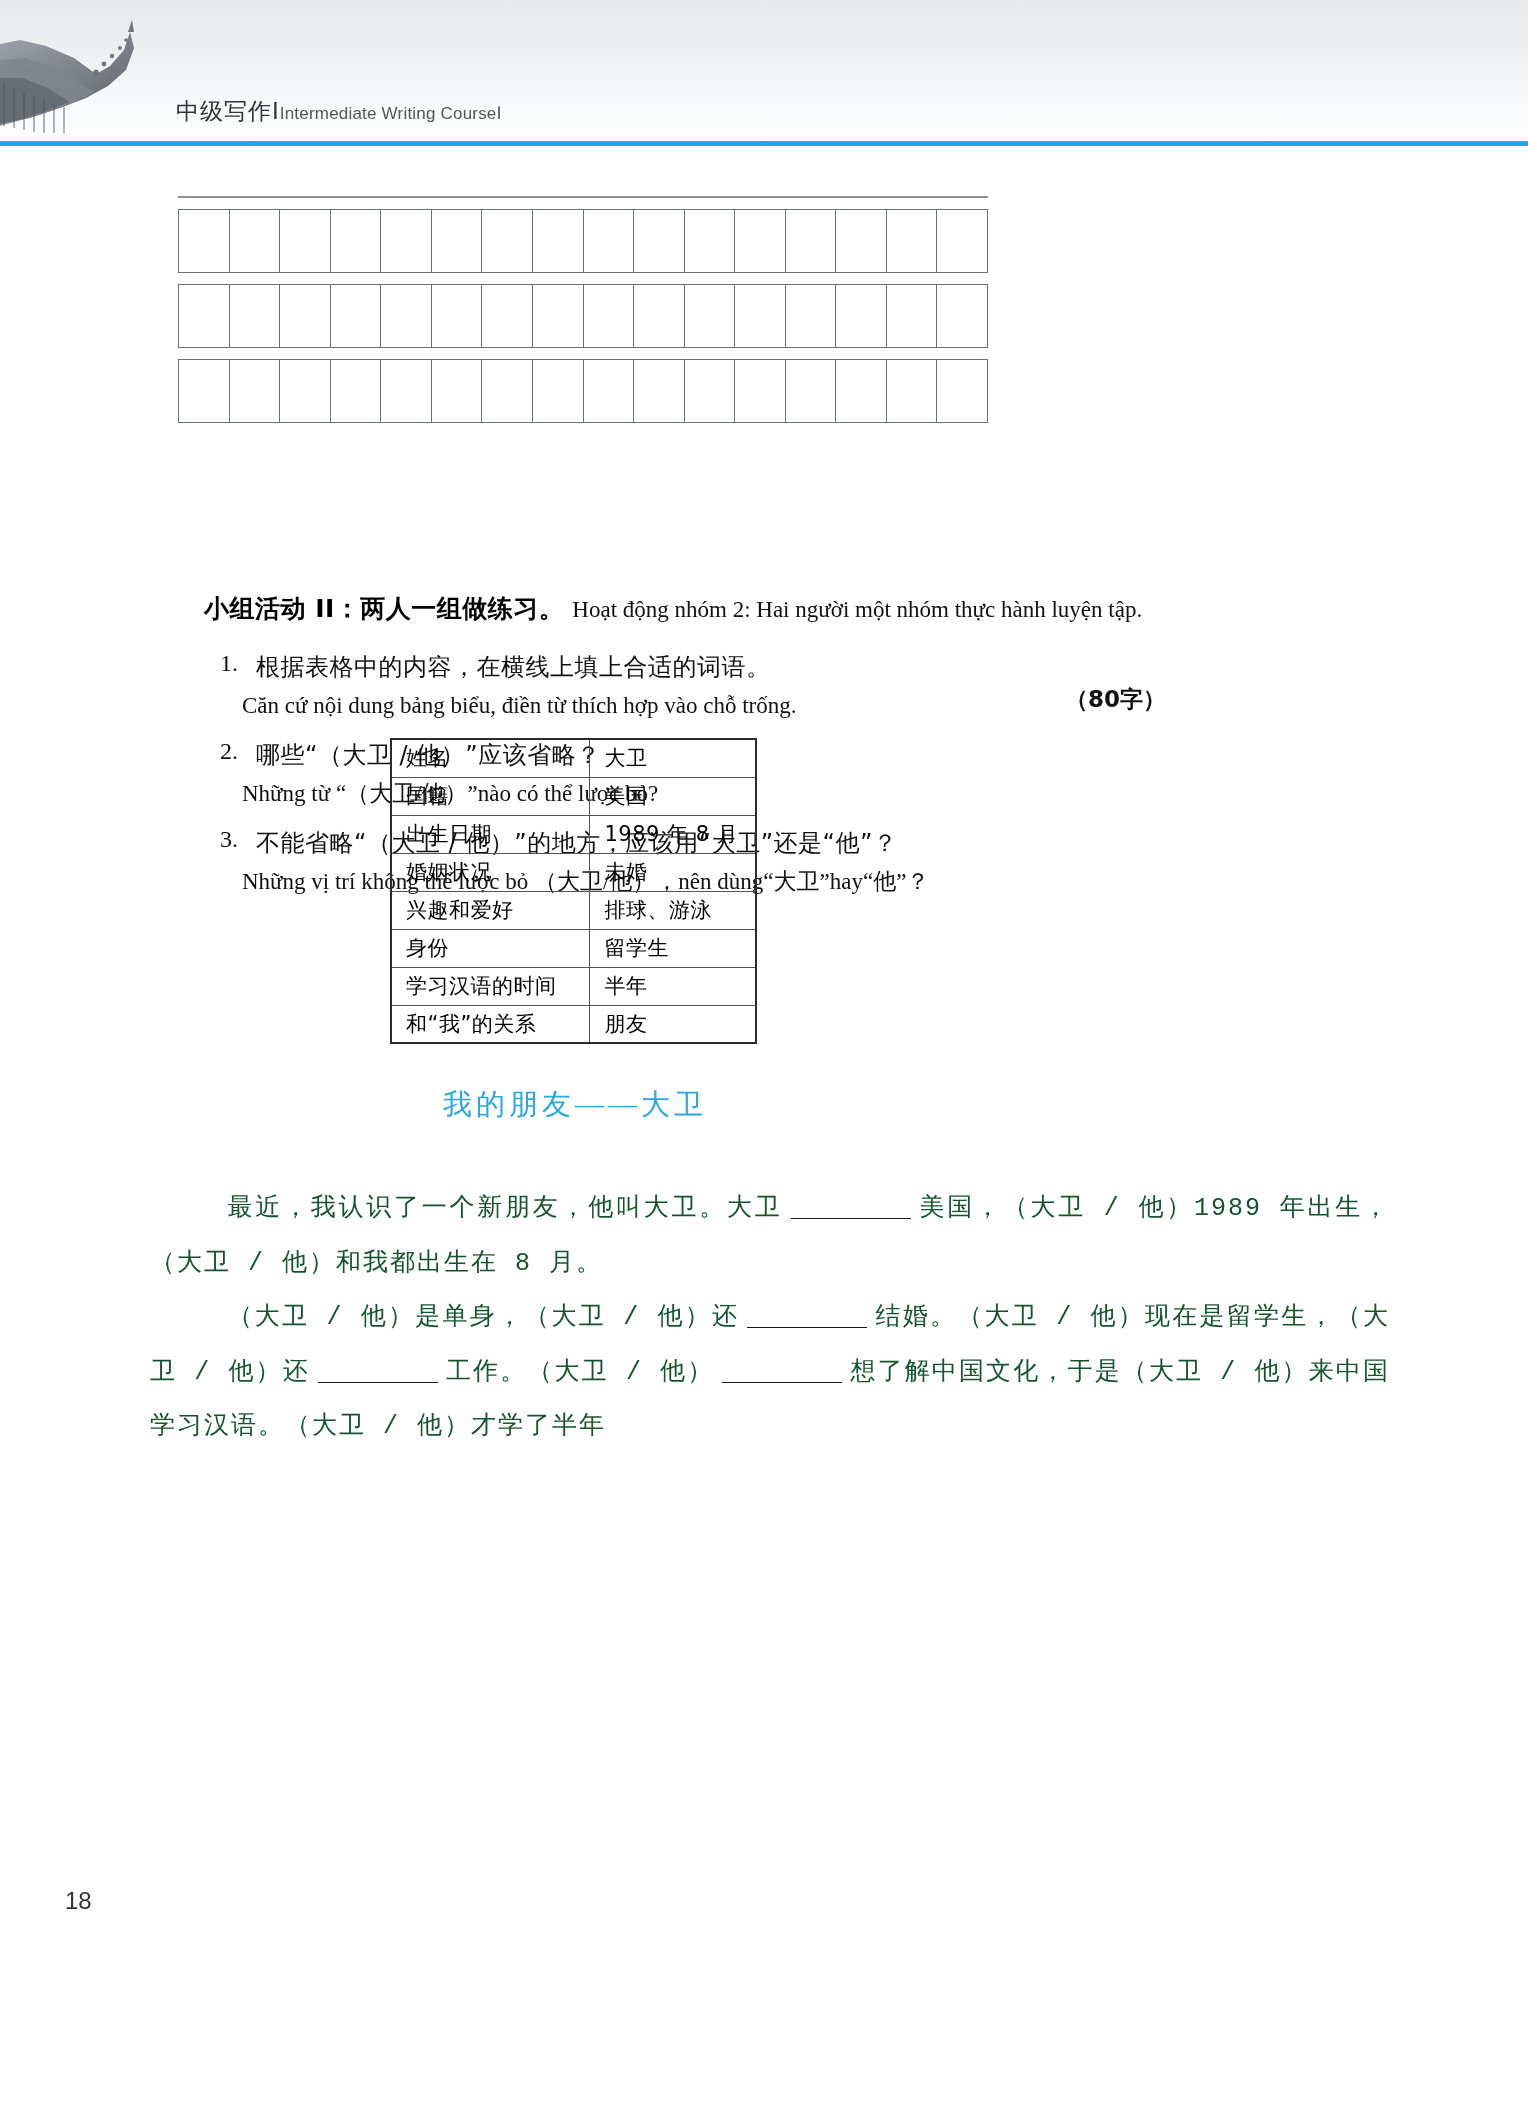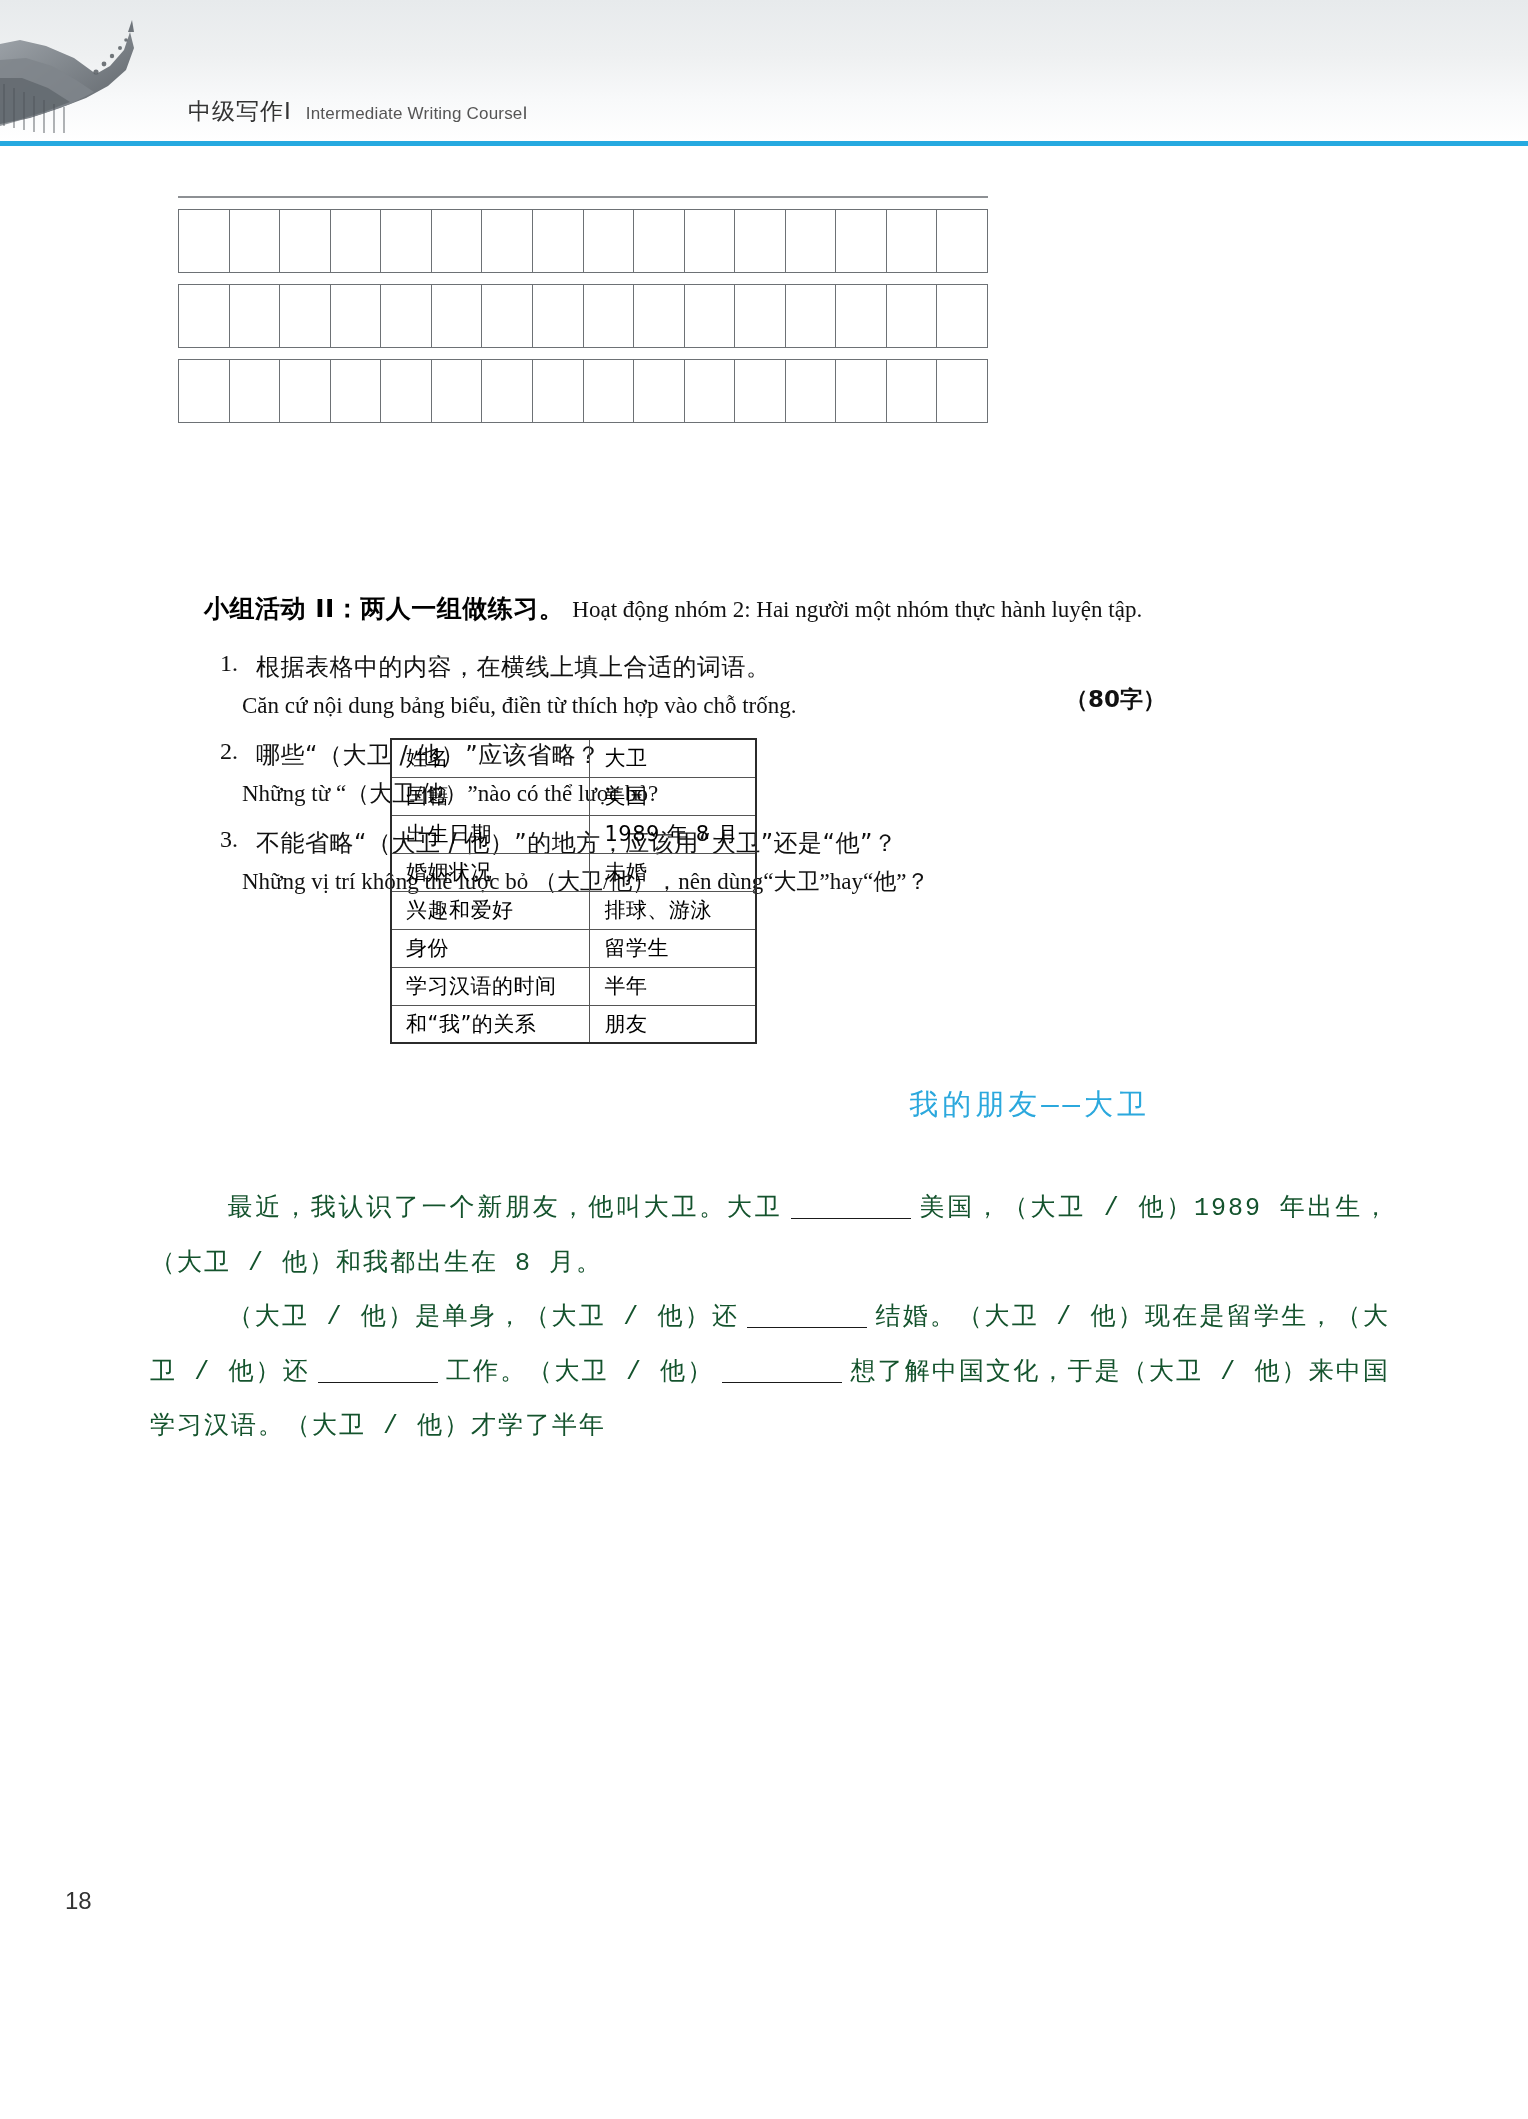--- a/index.html
+++ b/index.html
@@ -20,22 +20,22 @@
   .header-band{
     position:absolute; left:0; top:0; width:1528px; height:143px;
     background:linear-gradient(180deg,#e7eaec 0%,#eef0f1 38%,#f8f9fa 70%,#ffffff 100%);
   }
   .header-ornament{
     position:absolute; left:0; top:14px; width:180px; height:120px;
     overflow:hidden;
   }
   .header-ornament svg{ display:block; }
   .header-title{
-    position:absolute; left:188px; top:96px;
-    display:flex; align-items:baseline; gap:14px;
+    position:absolute; left:176px; top:96px;
+    display:flex; align-items:baseline; 
     white-space:nowrap;
   }
   .header-title .cn{
     font-family:"DejaVu Sans", sans-serif;
     font-size:23px; color:#333; letter-spacing:1px;
   }
   .header-title .en{
     font-family:"Liberation Sans", sans-serif;
     font-size:17px; color:#555; letter-spacing:.2px;
   }
@@ -106,22 +106,22 @@
     font-size:21px; color:#000000;
     vertical-align:middle;
     letter-spacing:.5px;
   }
   .profile-table td.label{ width:200px; }
   .profile-table td.value{ width:167px; }
 
   
   .comp-title{
     position:absolute; left:0; top:1085px; width:1150px;
-    text-align:right;
-    font-family:Liberation Mono, monospace;
+    text-align:center;
+    font-family:Liberation Serif, serif;
     font-size:29px; color:#2ba8dd;
     letter-spacing:4px;
   }
 
   
   .comp-body{
     position:absolute; left:150px; top:1182px; width:1240px;
     font-family:Liberation Mono, monospace;
     font-size:25px; color:#14532d;
     line-height:2.18;

